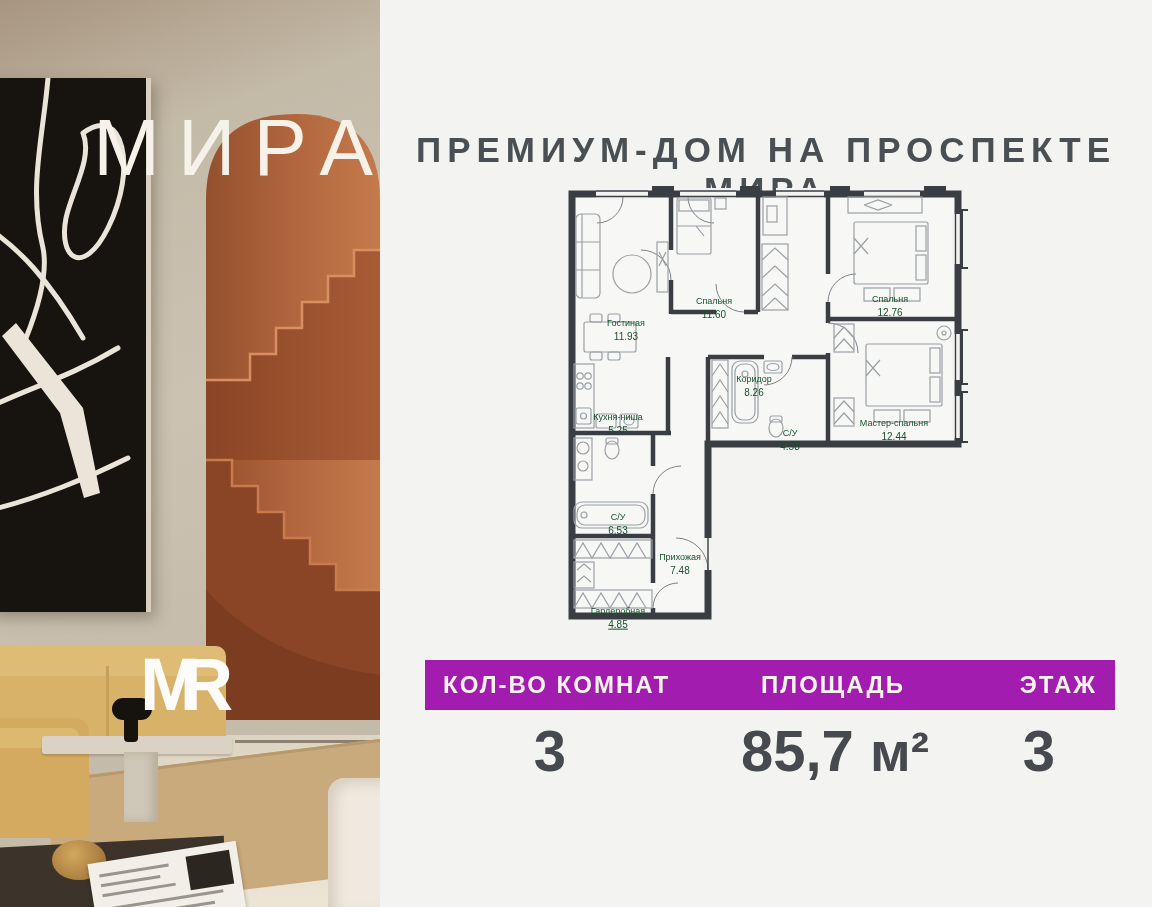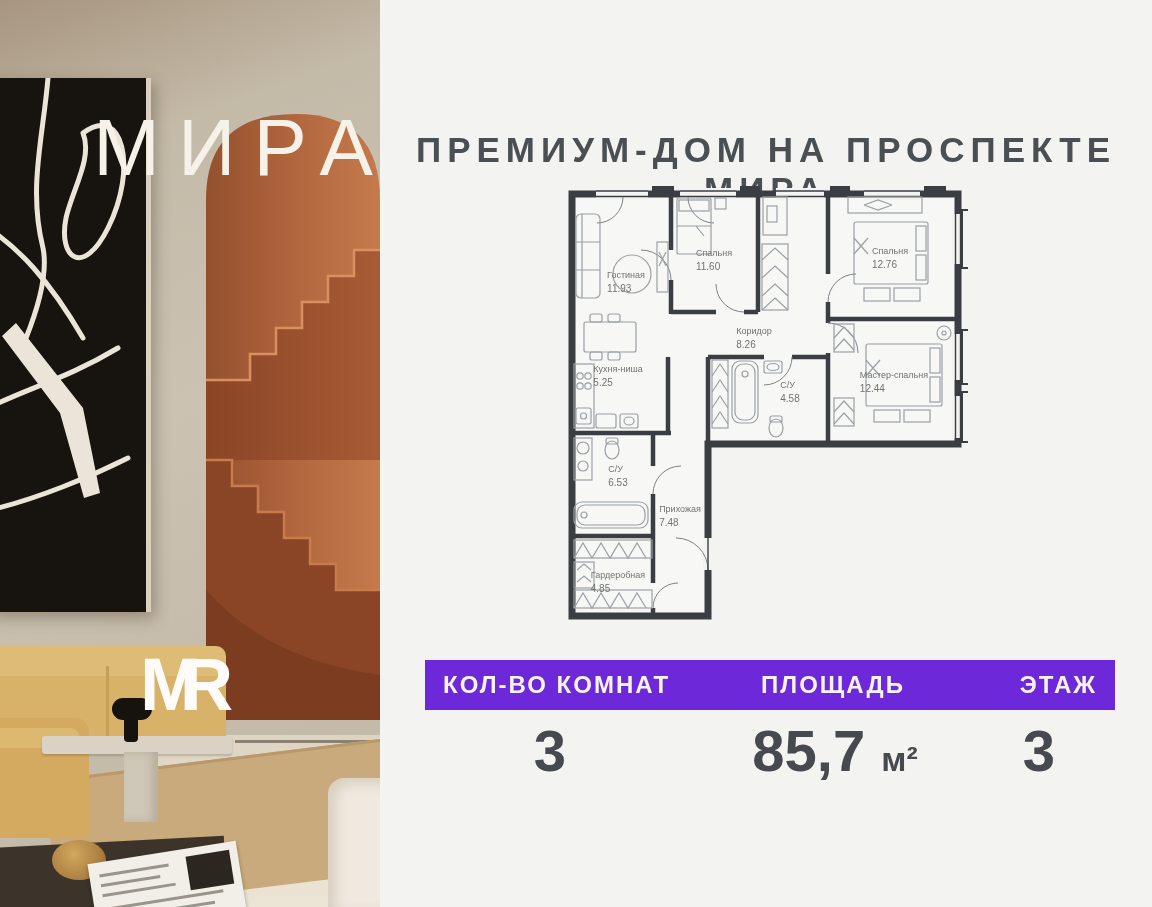--- a/index.html
+++ b/index.html
@@ -50,37 +50,37 @@
   .magazine .ln{position:absolute;left:10px;height:3px;background:#9a948a;}
   .magazine .blk{position:absolute;right:8px;top:8px;width:44px;height:34px;background:#2b2620;}
 
   
   .panel{position:absolute;left:380px;top:0;width:772px;height:907px;background:#f3f3f1;}
   .title{position:absolute;left:0;top:130px;width:100%;text-align:center;color:#4a4f53;
          font-size:35px;font-weight:700;letter-spacing:6px;}
 
   .plan{position:absolute;left:188px;top:186px;width:400px;height:445px;}
   .plan svg{position:absolute;left:0;top:0;}
-  .room-label{position:absolute;transform:translate(-50%,-50%);
-              color:#737373;line-height:1.3;white-space:nowrap;z-index:3;}
+  .room-label{position:absolute;transform:translate(-50%,-50%);text-align:center;
+              color:#14532d;line-height:1.3;white-space:nowrap;z-index:3;margin-top:48px;}
   .room-label .rn{font-size:9px;}
   .room-label .ra{font-size:10px;}
 
-  .summary-bar{position:absolute;left:45px;top:660px;width:690px;height:50px;background:#6d28d9;
+  .summary-bar{position:absolute;left:45px;top:660px;width:690px;height:50px;background:#a21caf;
                display:grid;grid-template-columns:250px 1fr 180px;align-items:center;}
   .summary-bar .lbl{color:#f5f3ec;font-size:24px;font-weight:700;letter-spacing:2px;}
   .summary-bar .l1{padding-left:18px;}
   .summary-bar .l2{justify-self:center;transform:translateX(28px);}
   .summary-bar .l3{justify-self:end;padding-right:18px;}
   .summary-values{position:absolute;left:45px;top:722px;width:690px;
                   display:grid;grid-template-columns:250px 1fr 180px;}
   .summary-values .val{color:#46494d;font-size:58px;font-weight:700;justify-self:center;line-height:1;}
   .summary-values .v2{transform:translateX(30px);}
   .summary-values .v3{transform:translateX(14px);}
-  .summary-values .unit{font-size:34px;}
+  .summary-values .unit{font-size:55px;}
 </style>
 </head>
 <body>
 
 <div class="photo">
   <div class="floor"></div>
 
   <div class="artwork">
     <svg width="153" height="534" viewBox="0 0 153 534">
       <g stroke="#eae5d8" stroke-width="5" fill="none" stroke-linecap="round">
@@ -335,21 +335,21 @@
           <div class="ra">12.44</div>
         </div>
         <div class="room-label" style="left: 50px; top: 290px;">
           <div class="rn">С/У</div>
           <div class="ra">6.53</div>
         </div>
         <div class="room-label" style="left: 112px; top: 330px;">
           <div class="rn">Прихожая</div>
           <div class="ra">7.48</div>
         </div>
-        <div class="room-label" style="left: 50px; top: 396px;">
+        <div class="room-label" style="left: 50px; top: 384px; text-decoration: underline;">
           <div class="rn">Гардеробная</div>
           <div class="ra">4.85</div>
         </div>
       </div>
   </div>
 
   <div class="summary-bar">
     <div class="lbl l1">КОЛ-ВО КОМНАТ</div>
     <div class="lbl l2">ПЛОЩАДЬ</div>
     <div class="lbl l3">ЭТАЖ</div>

